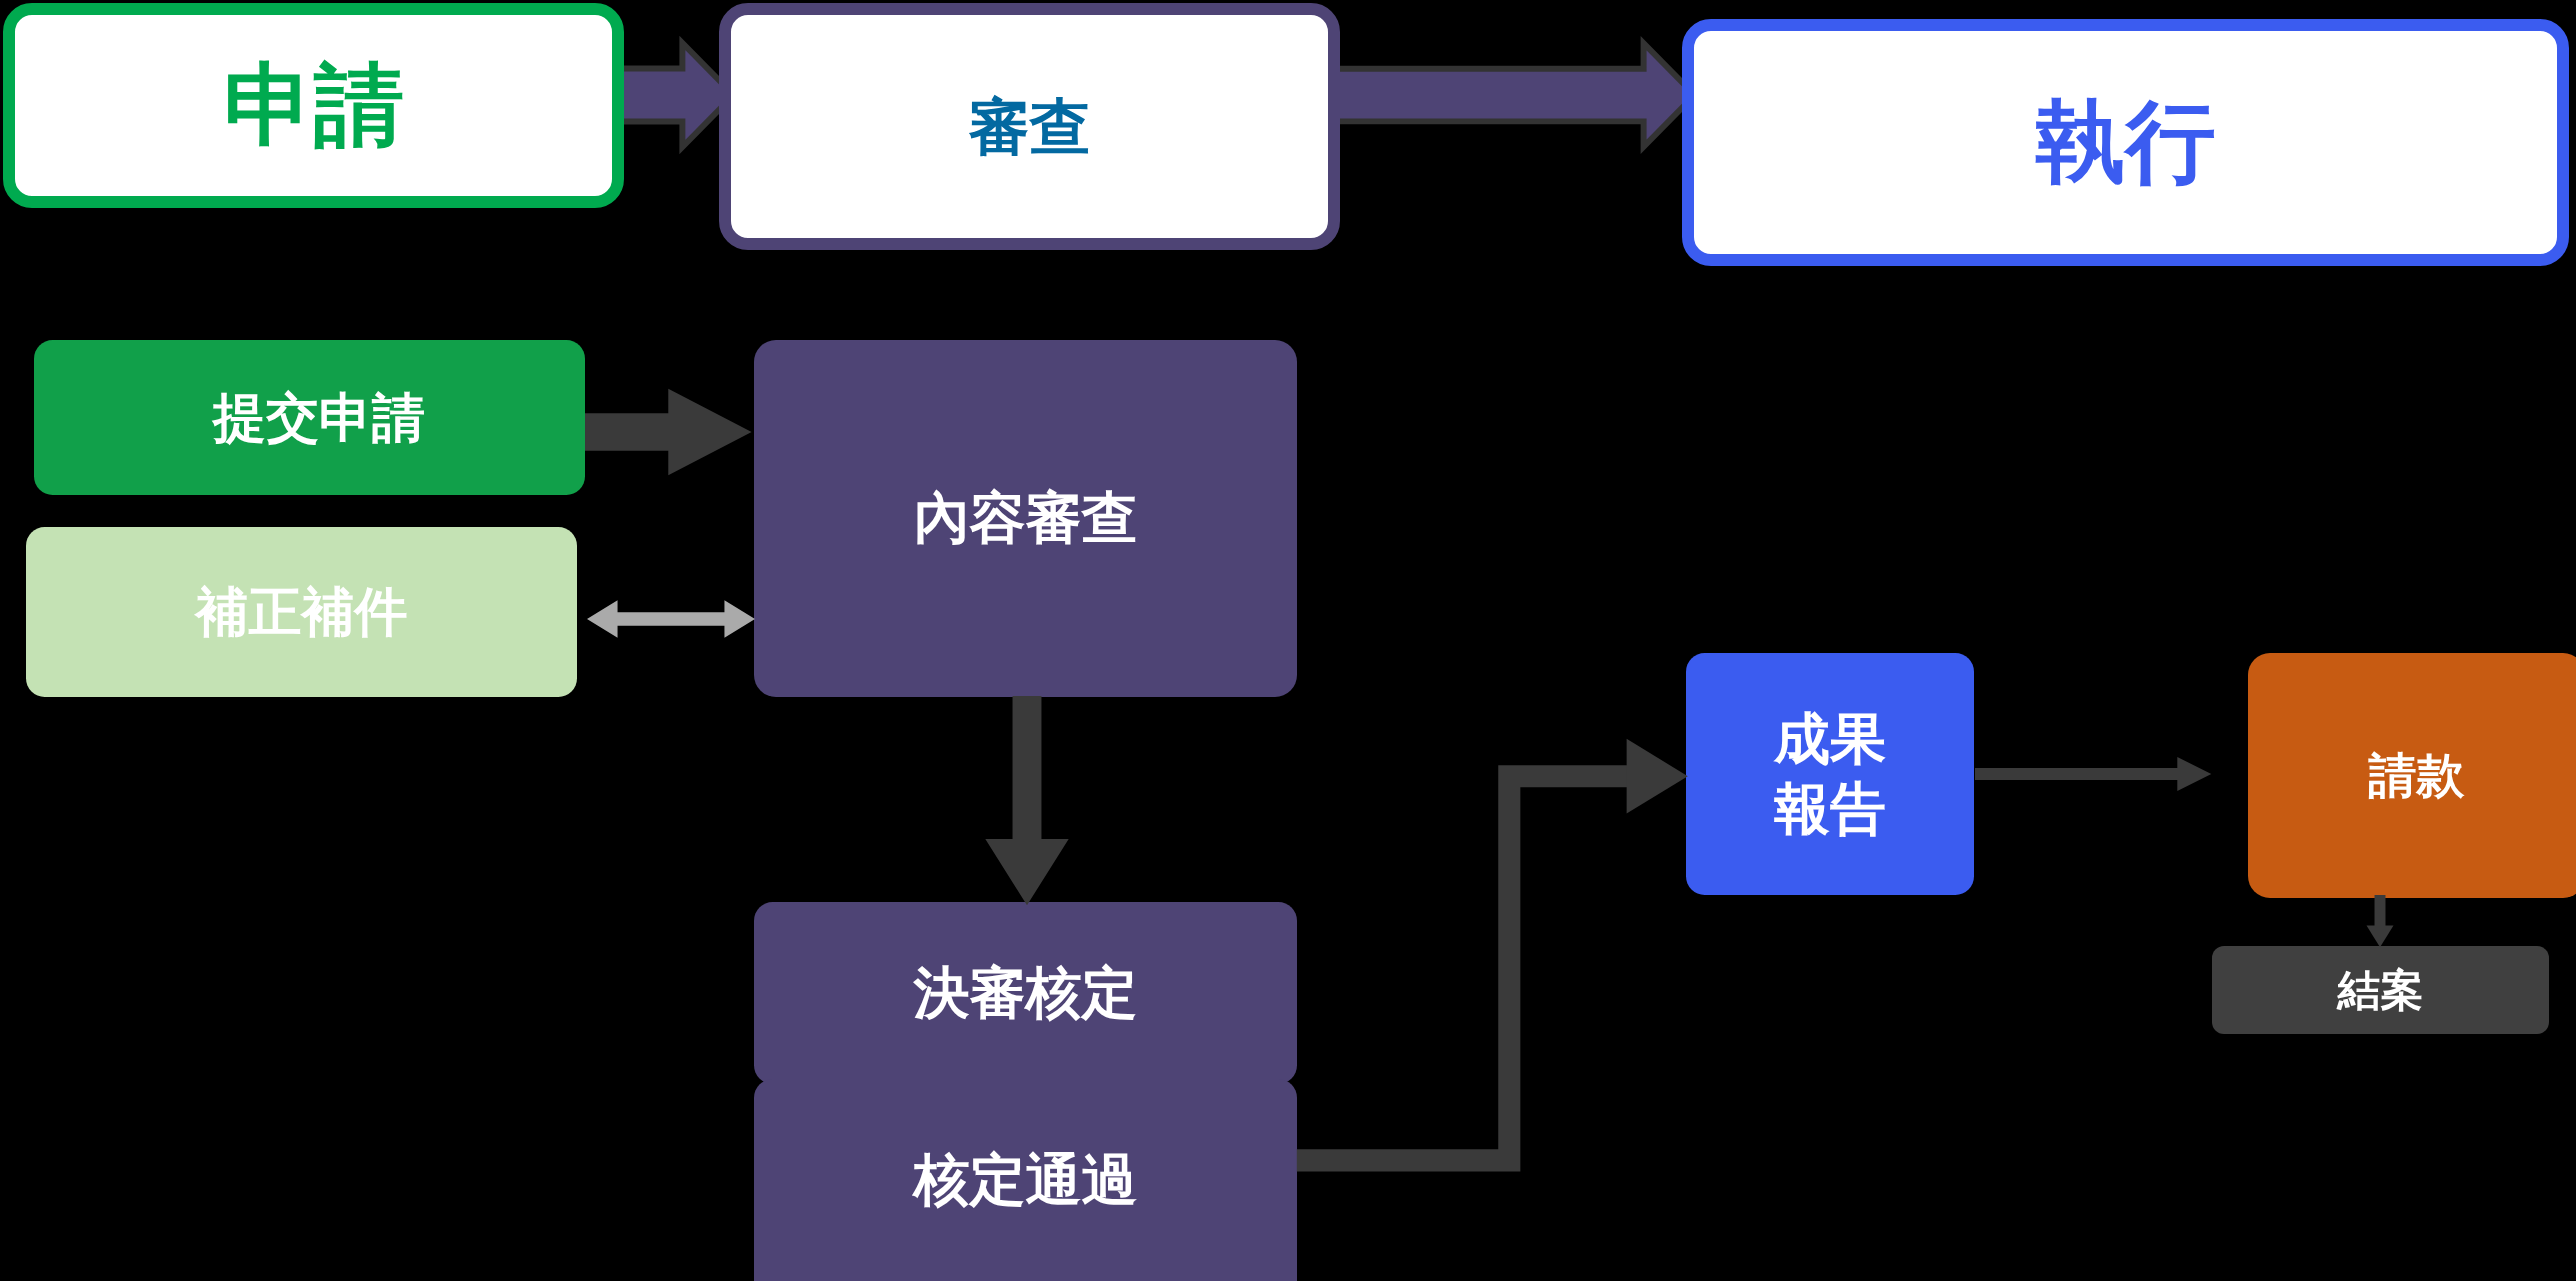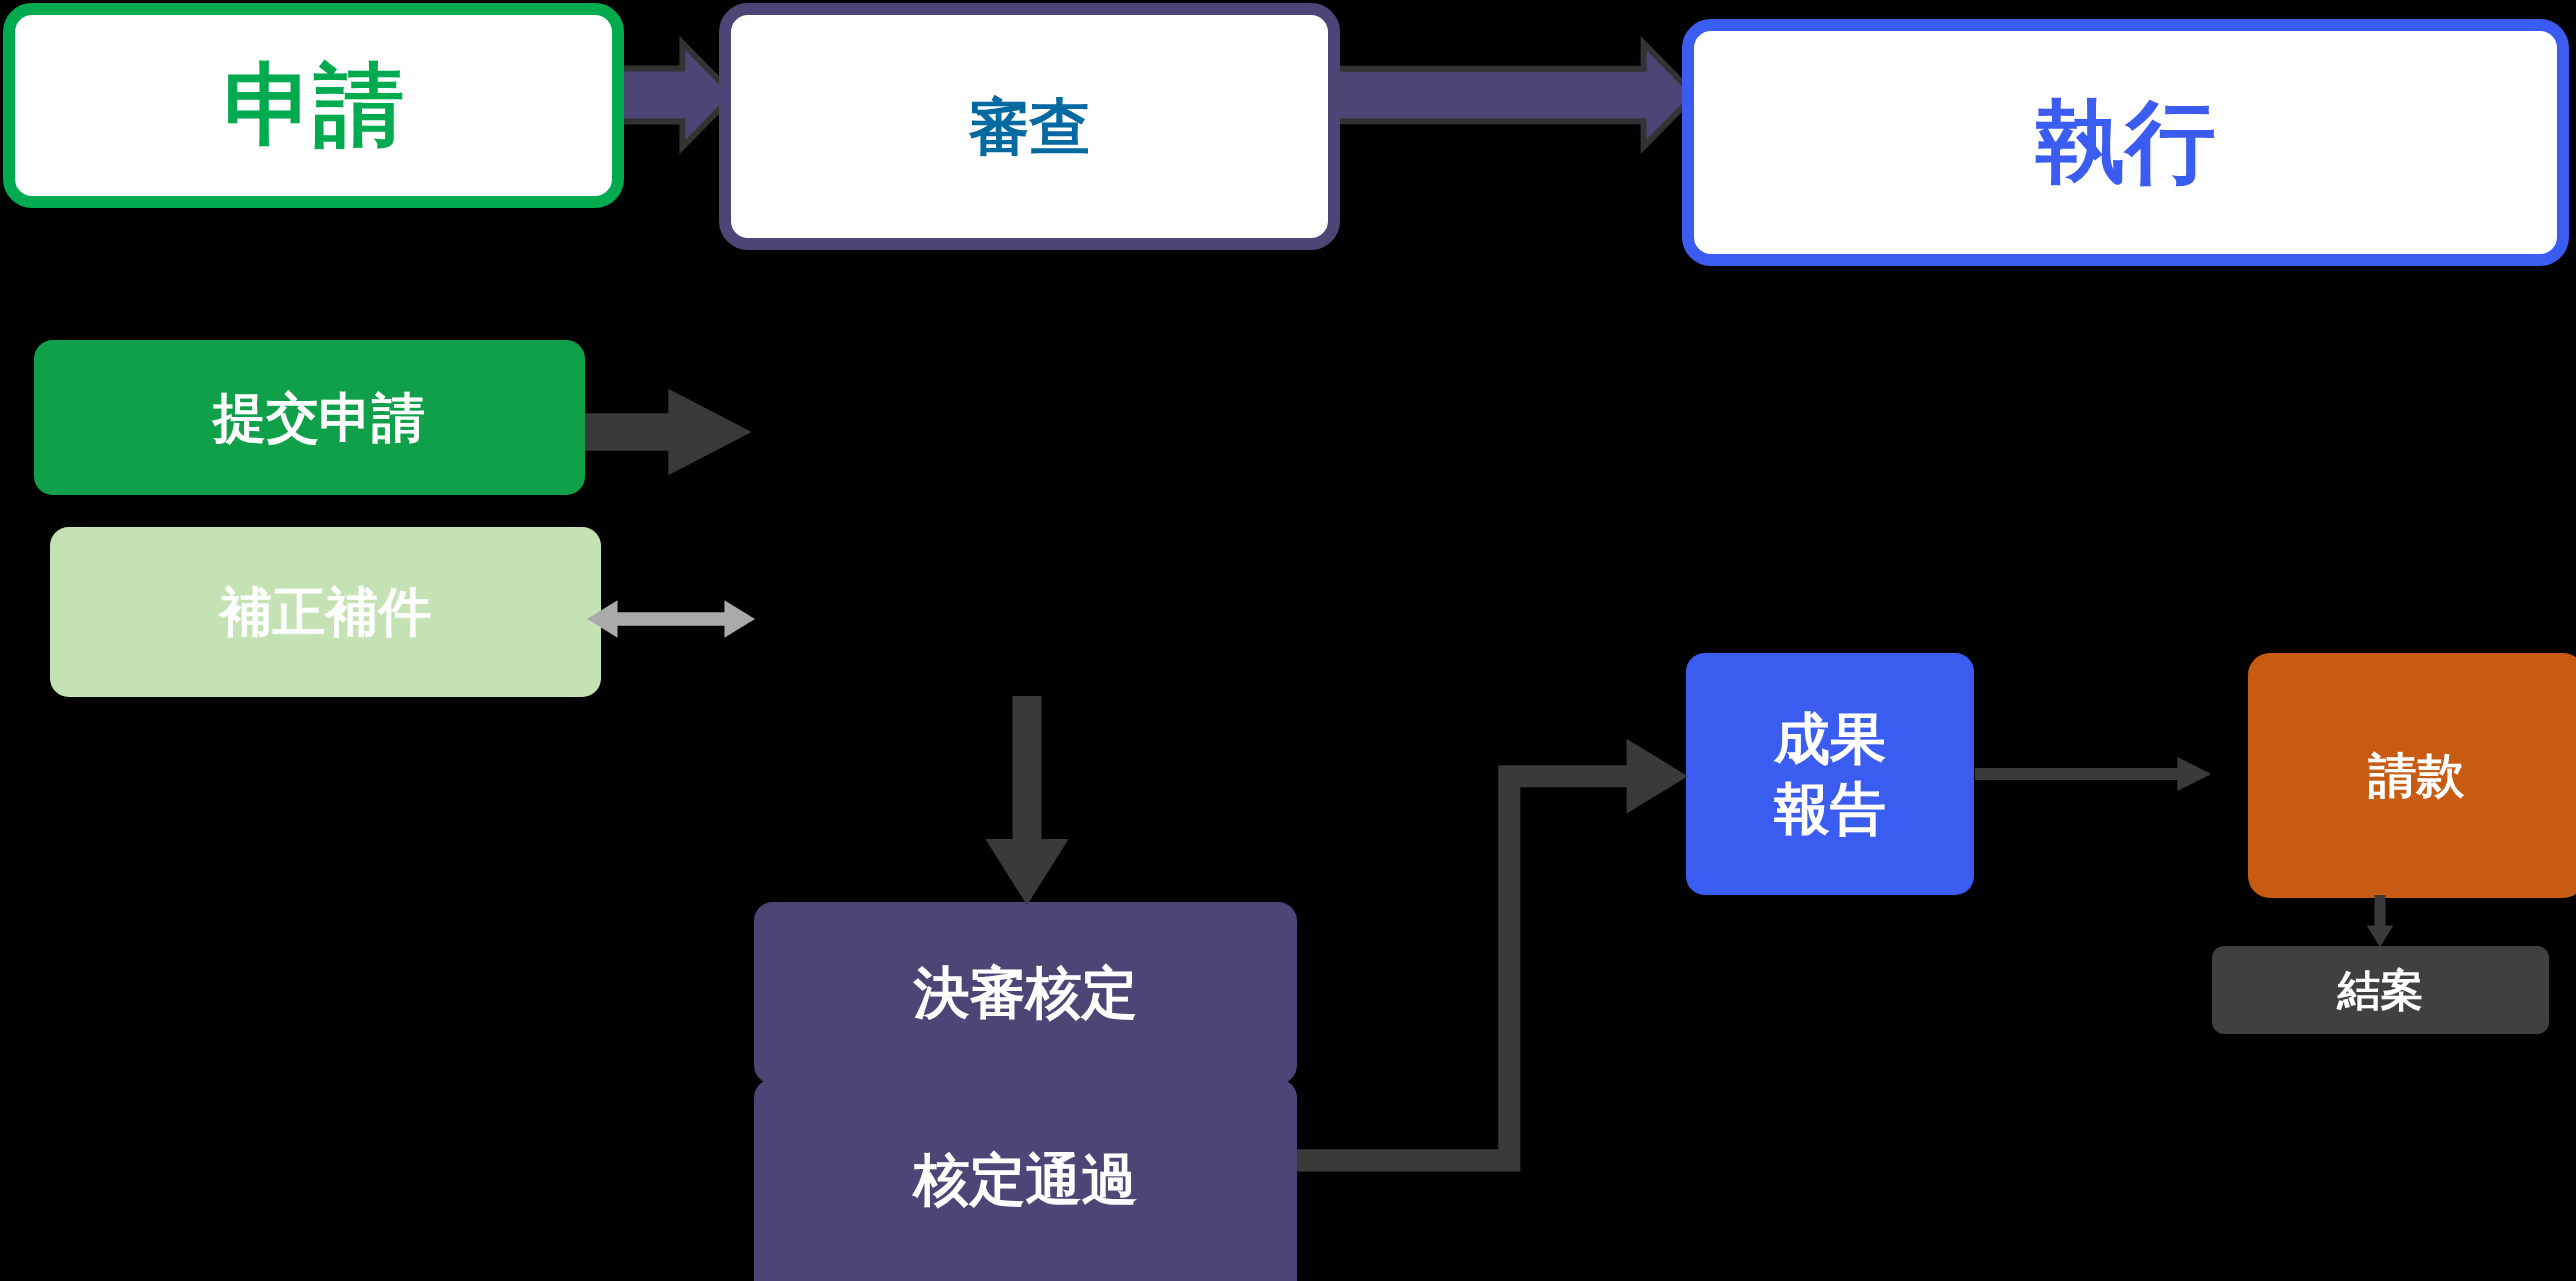--- a/index.html
+++ b/index.html
@@ -28,21 +28,21 @@
 
   
   .block-arrow{
     position:absolute;z-index:3;
   }
   .block-arrow svg{display:block;}
 
   
   .step{border-radius:18.7px;color:#ffffff;}
   .box-submit  {left:34px; top:340px;  width:551px; height:155px; background:#11A04A; font-size:53px;padding-left:19px;}
-  .box-amend   {left:50px; top:527px;  width:551px; height:170px; background:#C4E2B4; font-size:53px; color:#ffffff;}
+  .box-amend   {left:26px; top:527px;  width:551px; height:170px; background:#C4E2B4; font-size:53px; color:#ffffff;}
   .box-content {left:754px;top:340px;  width:543px; height:357px; background:#4E4475; font-size:56px; border-radius:22px;}
   .box-final   {left:754px;top:902px; width:543px; height:182px; background:#4E4475; font-size:56px; border-radius:18.7px;}
   .box-passed  {left:754px;top:1079px; width:543px; height:202px; background:#4E4475; font-size:56px; border-radius:18.7px 18.7px 0 0;}
   .box-report  {left:1686px;top:653px; width:288px; height:242px; background:#3B5CF0; font-size:56px; border-radius:18.7px; line-height:1.25;}
   .box-claim   {left:2212px;top:653px; width:337px; height:245px; background:#C75B12; font-size:48px; border-radius:22px;margin-left:36px;}
   .box-close   {left:2212px;top:946px;width:337px; height:88px; background:#404040; font-size:43px; border-radius:12px;}
 
   
   .conn{position:absolute;z-index:2;}
   .conn svg{display:block;overflow:visible;}
@@ -116,20 +116,23 @@
   </div>
 
   <div class="node step box-submit">
     <span>提交申請</span>
   </div>
 
   <div class="node step box-amend">
     <span>補正補件</span>
   </div>
 
+  <div class="node step box-content">
+    <span>內容審查</span>
+  </div>
 
   <div class="node step box-final">
     <span>決審核定</span>
   </div>
 
   <div class="node step box-passed">
     <span>核定通過</span>
   </div>
 
   <div class="node step box-report">

